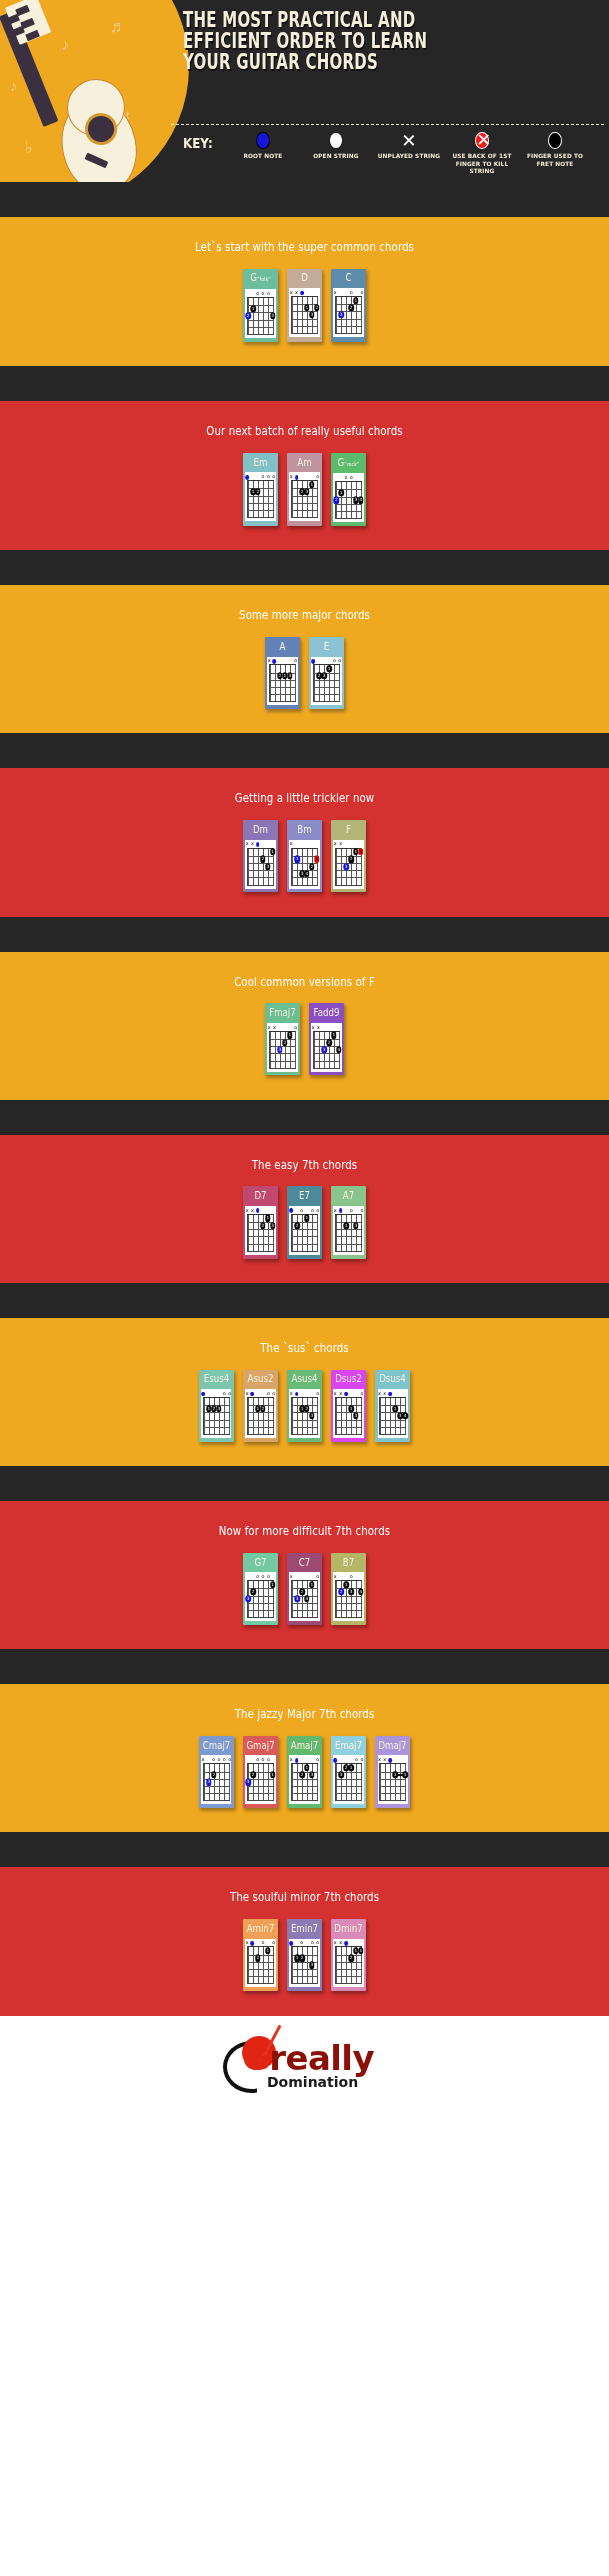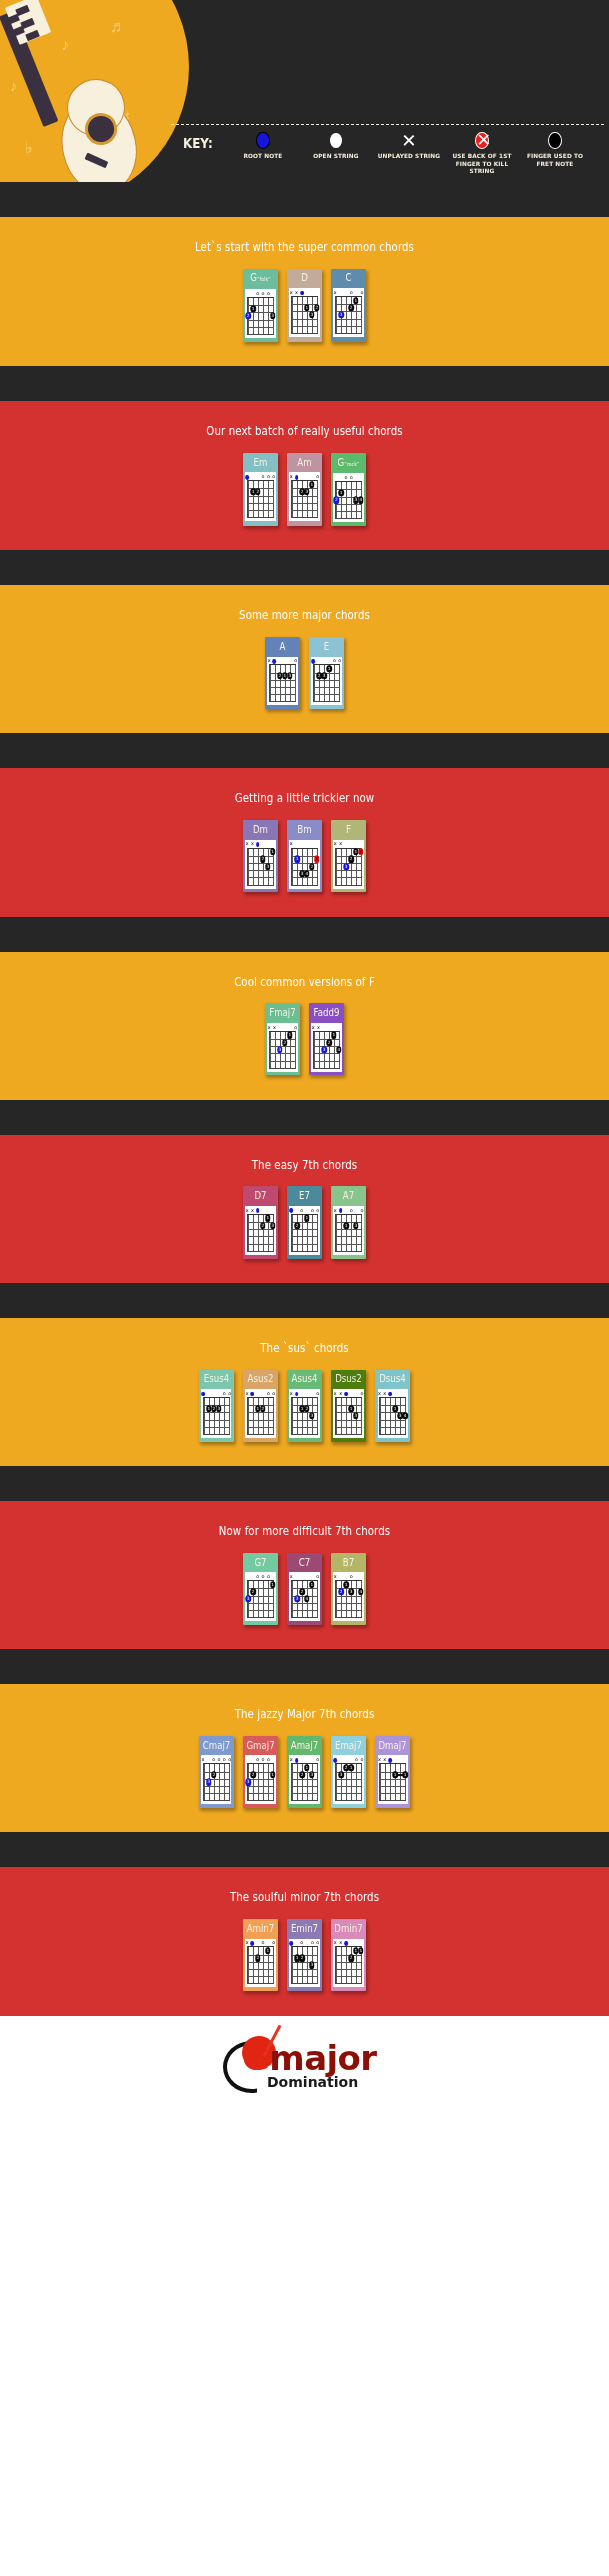--- a/index.html
+++ b/index.html
@@ -120,20 +120,25 @@
       <div class="g-head"></div>
       <div class="fret" style="left:16px;top:13.4px;"></div>
       <div class="fret" style="left:21px;top:25.6px;"></div>
       <div class="fret" style="left:25.6px;top:38px;"></div>
       <div class="fret" style="left:6.1px;top:22px;"></div>
       <div class="fret" style="left:11px;top:34px;"></div>
       <div class="g-hole"></div>
       <div class="g-bridge"></div>
     </div>
 
+    <div class="hdr-title">
+      <div>THE MOST PRACTICAL AND</div>
+      <div>EFFICIENT ORDER TO LEARN</div>
+      <div>YOUR GUITAR CHORDS</div>
+    </div>
 
     <div class="dashed"></div>
 
     <div class="key-row">
       <div class="key-label">KEY:</div>
       <div class="key-item">
         <div class="key-sym">
             <span class="dot-o dot-blue"></span>
           </div>
         <div class="key-cap">ROOT NOTE</div>
@@ -676,21 +681,21 @@
                 <div class="hline" style="top: 20%;"></div>
                 <div class="hline" style="top: 40%;"></div>
                 <div class="hline" style="top: 60%;"></div>
                 <div class="hline" style="top: 80%;"></div>
                 <div class="fdot" style="left: 40%; top: 30%;">1</div>
                 <div class="fdot" style="left: 60%; top: 30%;">2</div>
                 <div class="fdot" style="left: 80%; top: 50%;">3</div>
               </div>
             </div>
           </div>
-          <div class="card" style="background: #4d7c0f;">
+          <div class="card" style="background: #d946ef;">
             <div class="card-name">Dsus2</div>
             <div class="diagram">
               <div class="markers">
                 <div class="mk" style="left: 0%;">x</div>
                 <div class="mk" style="left: 20%;">x</div>
                 <div class="mk bluedot" style="left: 40%;"></div>
                 <div class="mk" style="left: 100%;">o</div>
               </div>
               <div class="grid">
                 <div class="vline" style="left: 0%;"></div>
@@ -1030,19 +1035,19 @@
           </div>
         </div>
       </div>
     </div>
 
   <div class="footer">
     <div class="logo">
       <div class="logo-speech"></div>
       <div class="logo-guitarshape"></div>
       <div class="logo-neck"></div>
-      <div class="logo-g"><span class="gred">G</span><span title="Guitar">major</span></div>
+      <div class="logo-g"><span class="gred">G</span><span title="Guitar">really</span></div>
       <div class="logo-sub">Domination</div>
     </div>
   </div>
 
 </div>
 
 
 </body></html>

